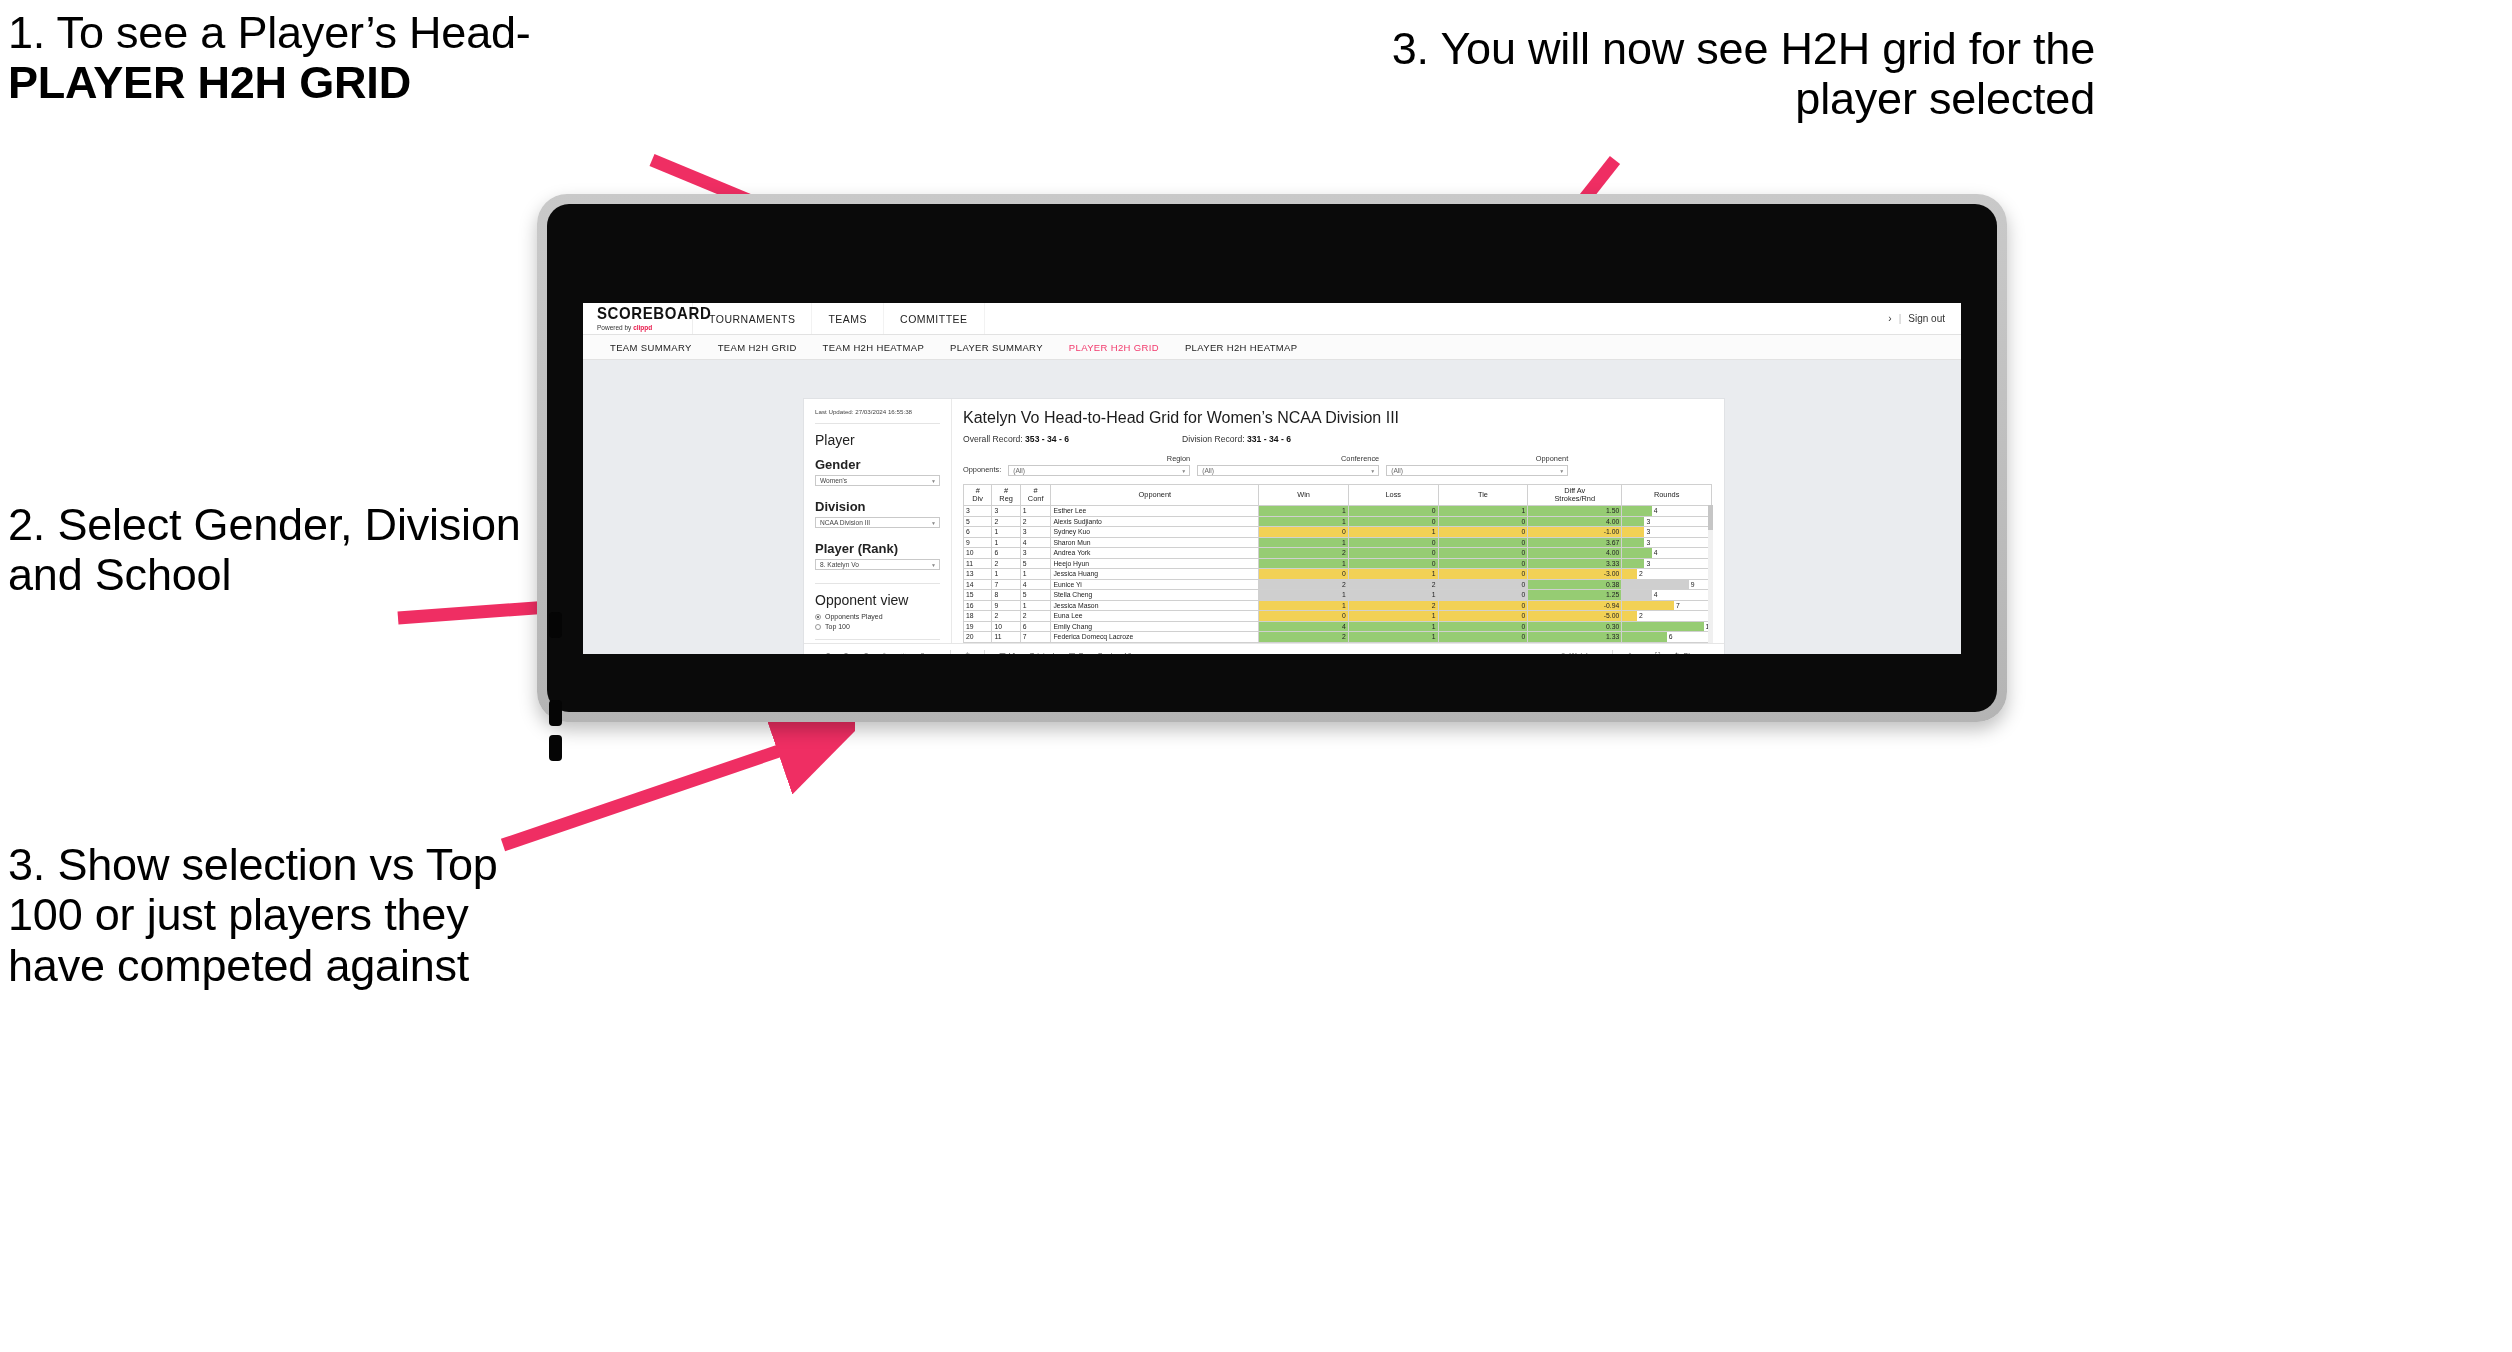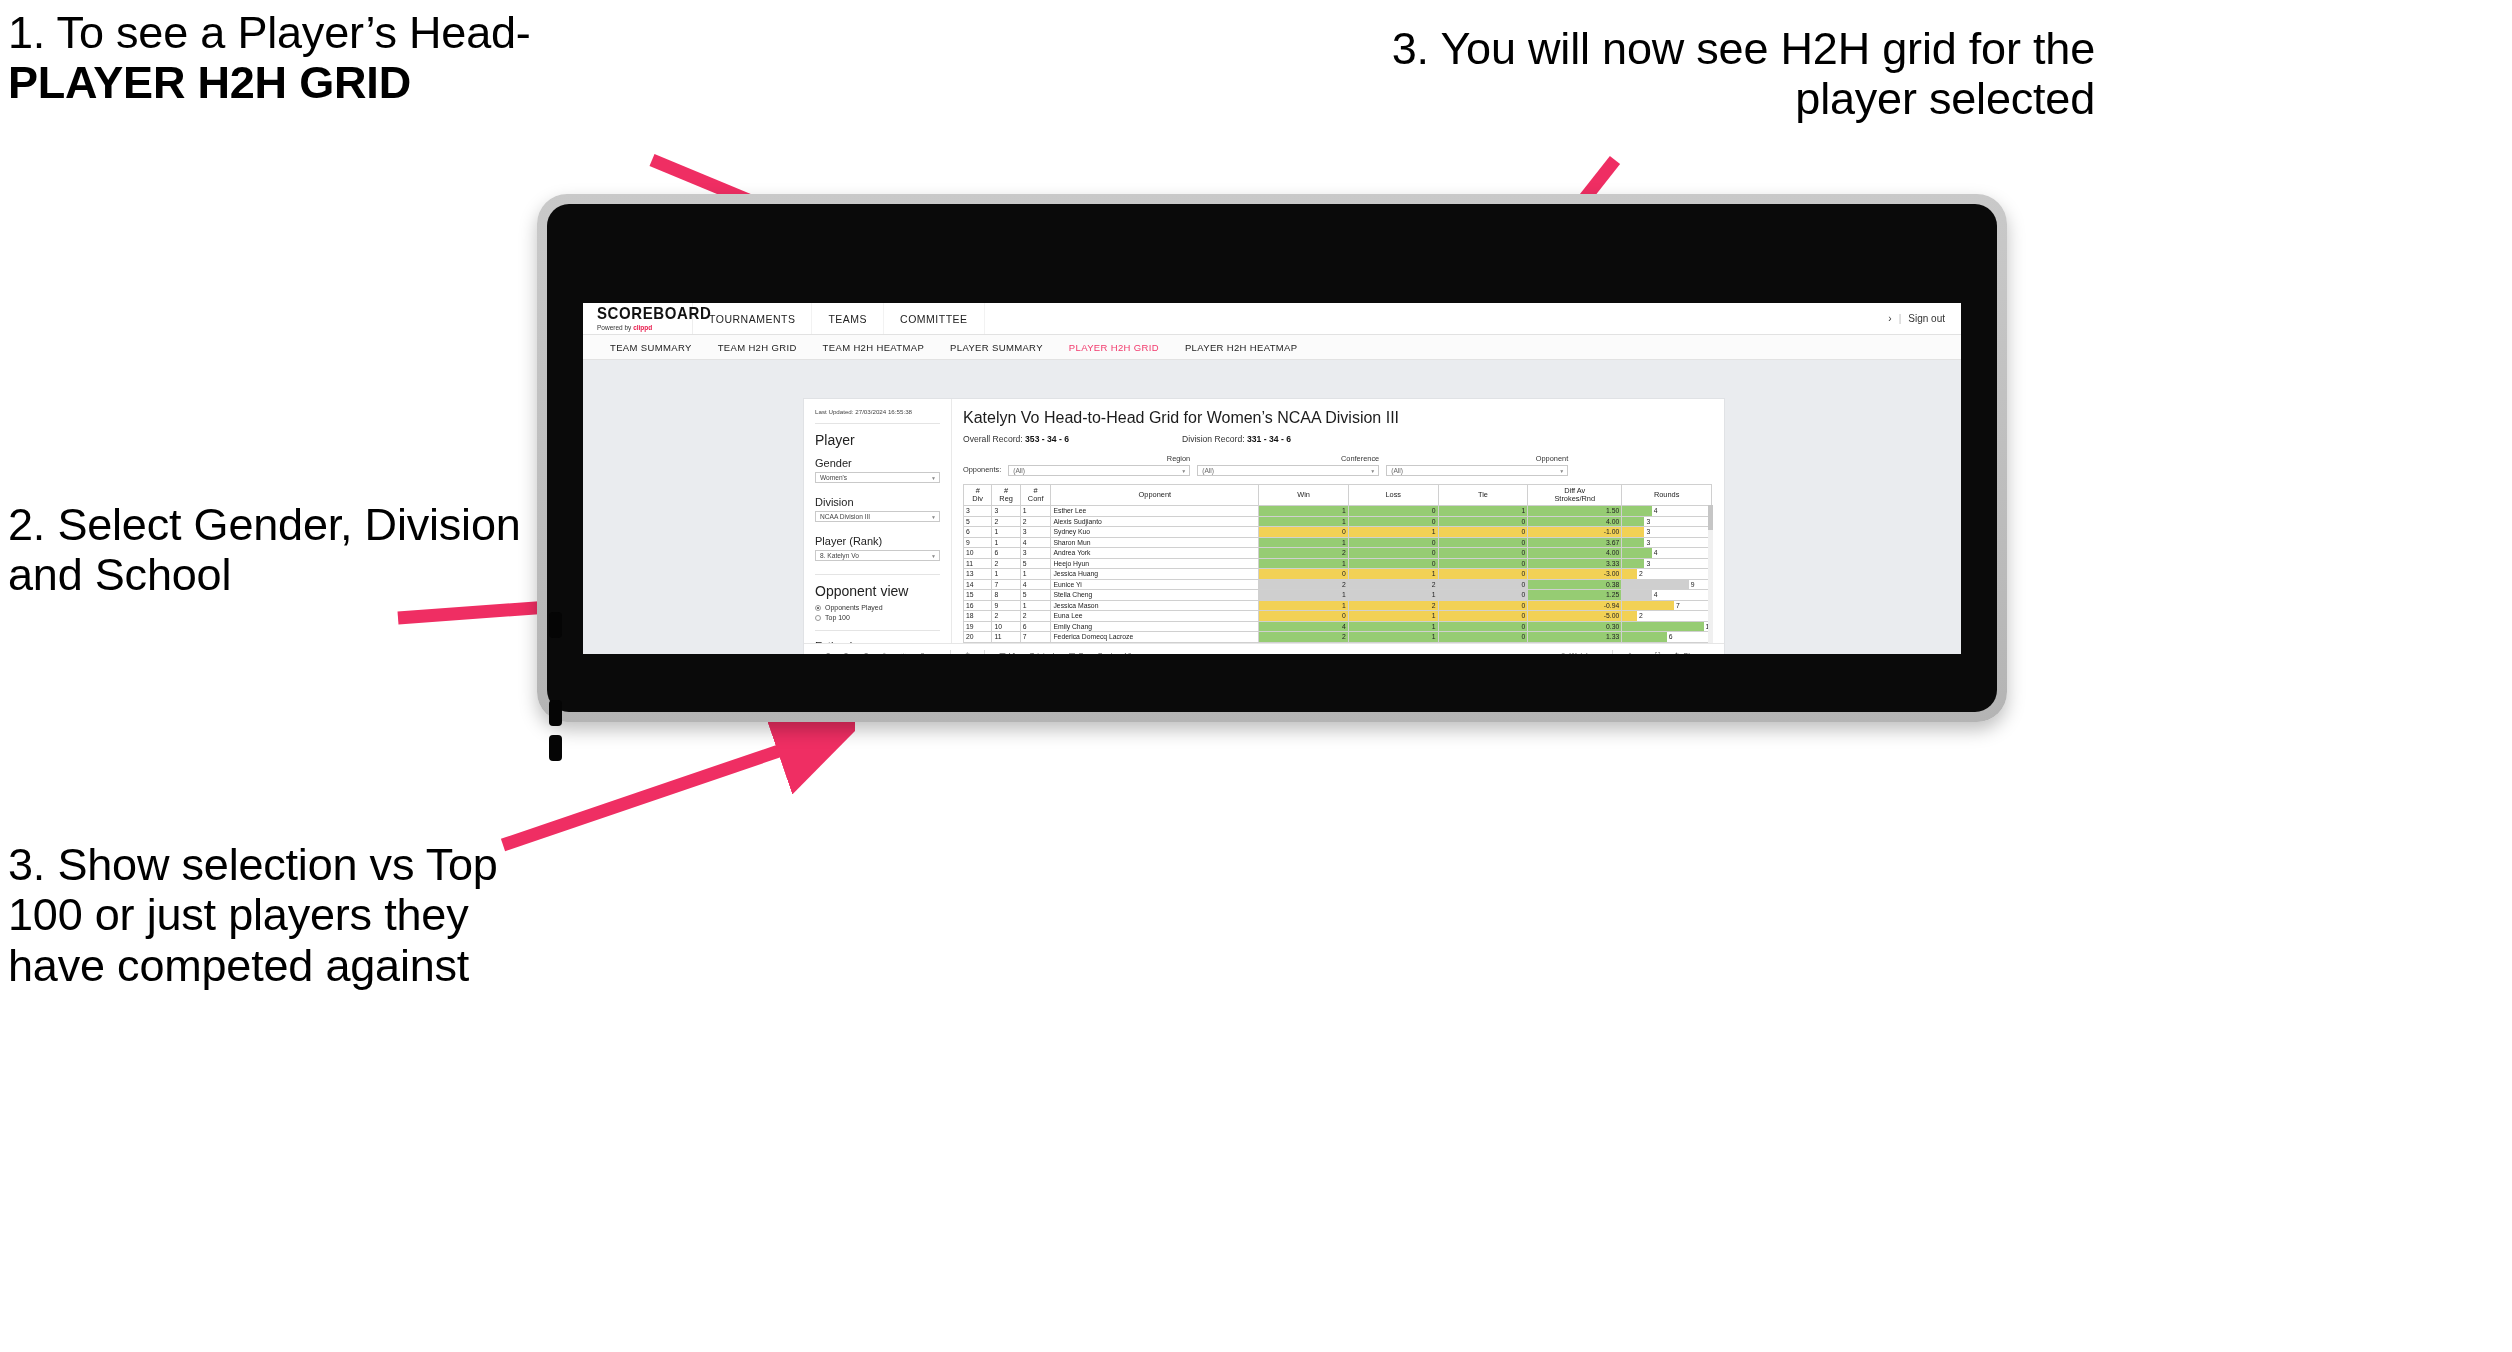--- a/index.html
+++ b/index.html
@@ -108,21 +108,21 @@
   #sheet-body{ flex:1; display:flex; min-height:0; }
 
   
   #filters{
     width:148px; border-right:1px solid #e9e9e9; padding:9px 11px 0 11px;
     font-size:7.2px; color:#333;
   }
   #last-updated{ font-size:6.2px; color:#444; line-height:1.35; }
   .divider{ height:1px; background:#e4e4e4; margin:7px 0 8px 0; }
   .panel-title{ font-size:14px; color:#222; margin-bottom:9px; }
-  .field-label{ font-size:11px; color:#222; margin-bottom:3px; }
+  .field-label{ font-size:13px; color:#222; margin-bottom:3px;font-weight:bold; }
   .select{
     height:11px; border:1px solid #c9c9c9; background:#fff;
     display:flex; align-items:center; justify-content:space-between;
     padding:0 3px 0 4px; font-size:6.6px; color:#444; margin-bottom:13px;
   }
   .caret{ font-size:5px; color:#888; }
   .radio-row{ display:flex; align-items:center; gap:4px; margin-bottom:3px; font-size:7px; color:#333; }
   .radio{ width:6px; height:6px; border:1px solid #9a9a9a; border-radius:50%; position:relative; background:#fff; flex:none; }
   .radio.on::after{ content:""; position:absolute; left:1px; top:1px; width:2px; height:2px; border-radius:50%; background:#444; }
 

